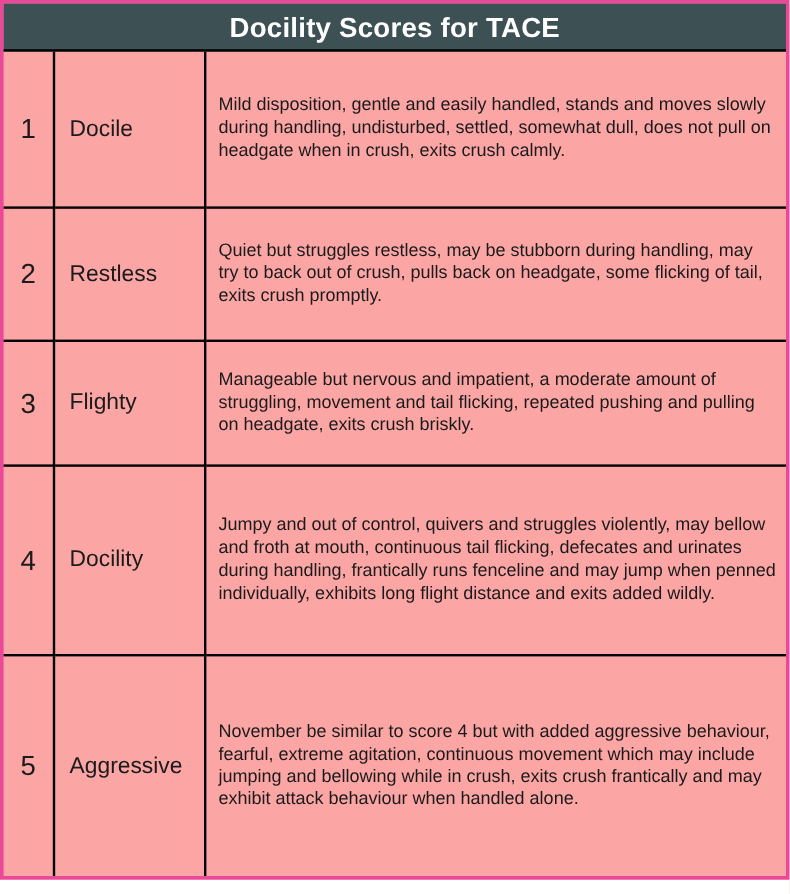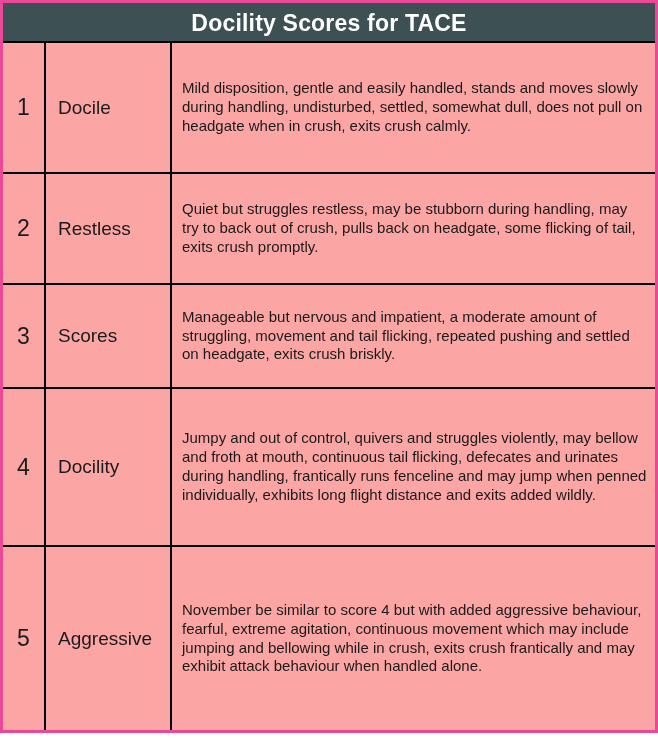--- a/index.html
+++ b/index.html
@@ -83,22 +83,22 @@
         <td class="name-cell">Docile</td>
         <td class="desc-cell">Mild disposition, gentle and easily handled, stands and moves slowly during handling, undisturbed, settled, somewhat dull, does not pull on headgate when in crush, exits crush calmly.</td>
       </tr>
       <tr class="row-1">
         <td class="score-cell">2</td>
         <td class="name-cell">Restless</td>
         <td class="desc-cell">Quiet but struggles restless, may be stubborn during handling, may try to back out of crush, pulls back on headgate, some flicking of tail, exits crush promptly.</td>
       </tr>
       <tr class="row-2">
         <td class="score-cell">3</td>
-        <td class="name-cell">Scores</td>
-        <td class="desc-cell">Manageable but nervous and impatient, a moderate amount of struggling, movement and tail flicking, repeated pushing and settled on headgate, exits crush briskly.</td>
+        <td class="name-cell">Flighty</td>
+        <td class="desc-cell">Manageable but nervous and impatient, a moderate amount of struggling, movement and tail flicking, repeated pushing and pulling on headgate, exits crush briskly.</td>
       </tr>
       <tr class="row-3">
         <td class="score-cell">4</td>
         <td class="name-cell">Docility</td>
         <td class="desc-cell">Jumpy and out of control, quivers and struggles violently, may bellow and froth at mouth, continuous tail flicking, defecates and urinates during handling, frantically runs fenceline and may jump when penned individually, exhibits long flight distance and exits added wildly.</td>
       </tr>
       <tr class="row-4">
         <td class="score-cell">5</td>
         <td class="name-cell">Aggressive</td>
         <td class="desc-cell">November be similar to score 4 but with added aggressive behaviour, fearful, extreme agitation, continuous movement which may include jumping and bellowing while in crush, exits crush frantically and may exhibit attack behaviour when handled alone.</td>

